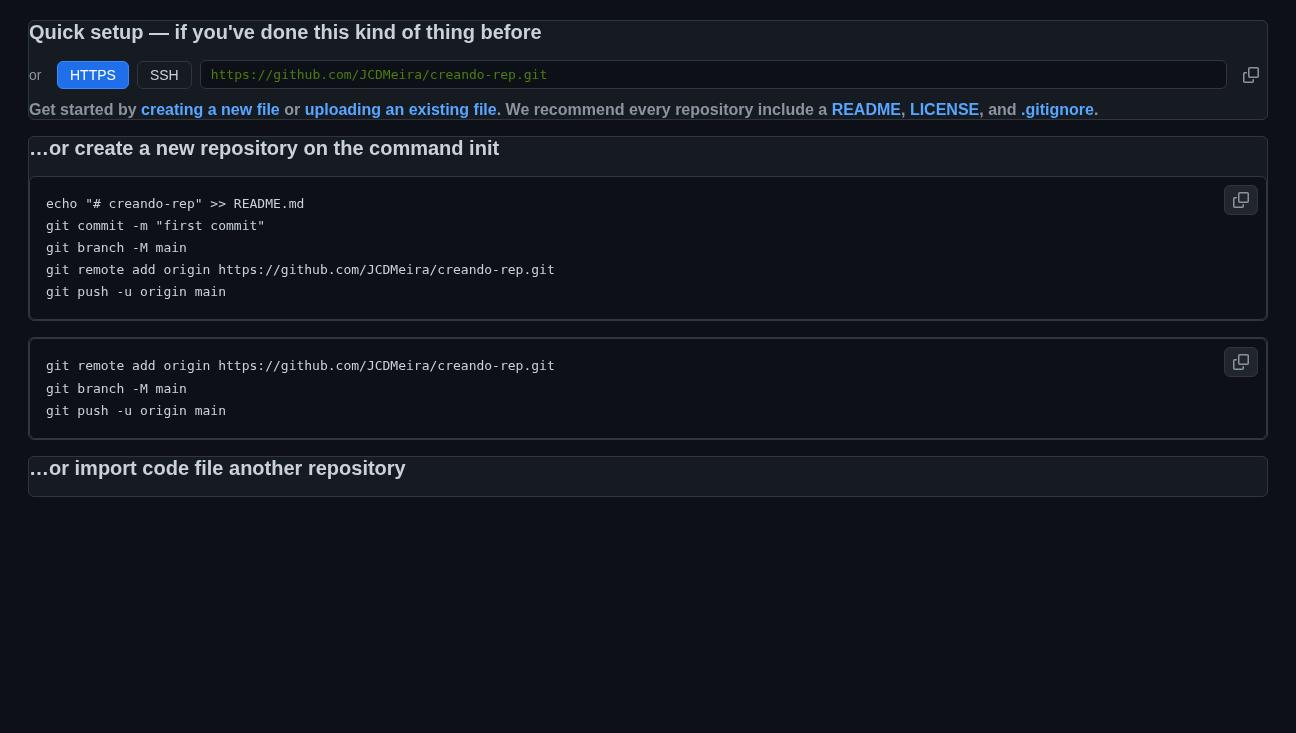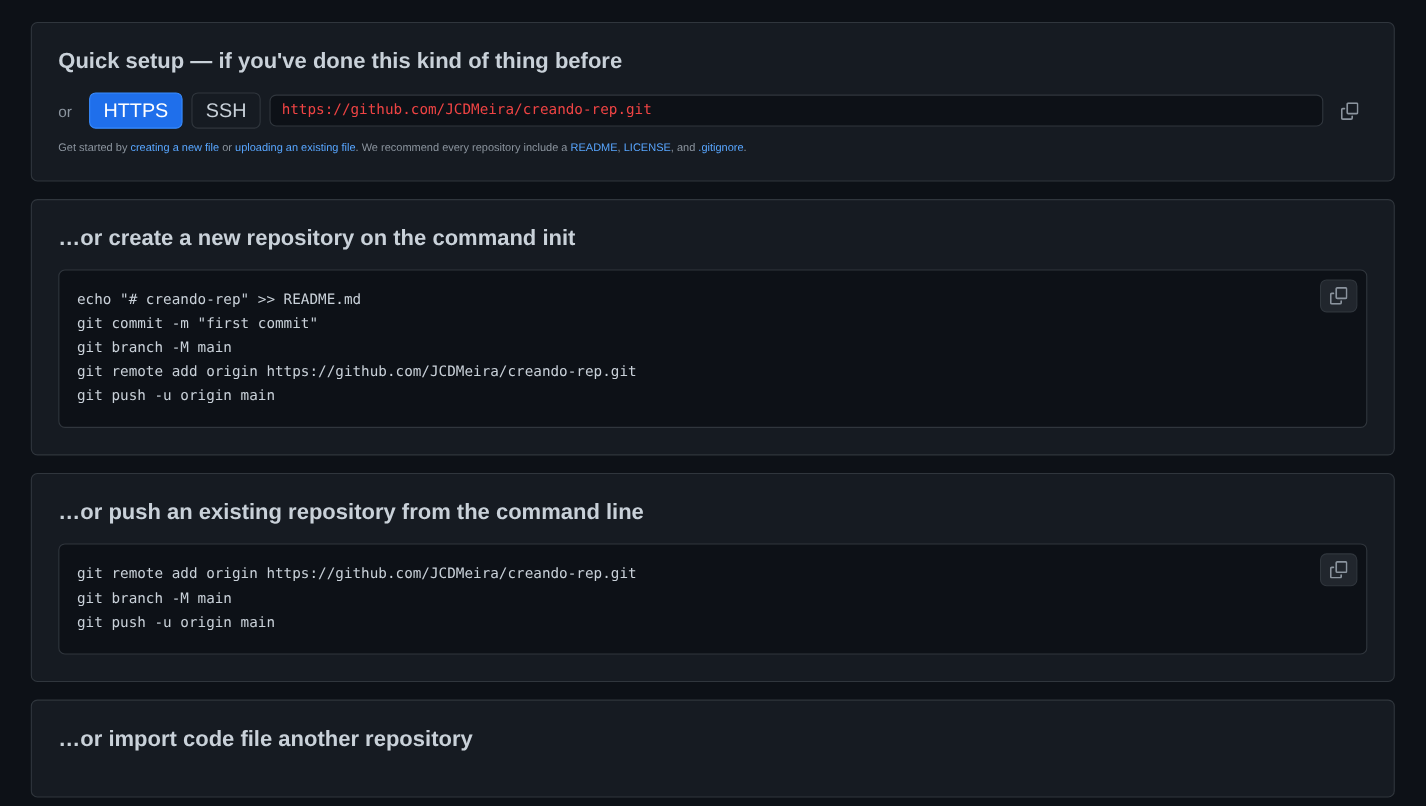--- a/index.html
+++ b/index.html
@@ -15,21 +15,20 @@
       min-height: 733px;
     }
     .main-container {
       width: 1240px;
       max-width: 100%;
     }
     .card {
       background-color: #161b22;
       border: 1px solid #30363d;
       border-radius: 6px;
-      padding: 24px;
       margin-bottom: 16px;
     }
     .card-title {
       font-size: 20px;
       font-weight: 600;
       color: #c9d1d9;
       margin-bottom: 16px;
     }
     
     .quick-setup-row {
@@ -42,63 +41,64 @@
       color: #8b949e;
       font-size: 14px;
       min-width: 20px;
     }
     .protocol-btn {
       padding: 5px 12px;
       border-radius: 6px;
       border: 1px solid #30363d;
       background-color: transparent;
       color: #c9d1d9;
-      font-size: 18px;
+      font-size: 14px;
       cursor: pointer;
     }
     .protocol-btn.active {
       background-color: #1f6feb;
       border-color: #388bfd;
       color: #ffffff;
     }
     .url-input-container {
       flex: 1;
       display: flex;
       align-items: center;
       background-color: #0d1117;
       border: 1px solid #30363d;
       border-radius: 6px;
       padding: 6px 10px;
     }
     .url-input {
       background: transparent;
       border: none;
       outline: none;
-      color: #ef4444;
+      color: #4d7c0f;
       font-size: 13px;
       font-family: ui-monospace, SFMono-Regular, "SF Mono", Consolas, monospace;
       flex: 1;
     }
     .copy-btn {
       background: none;
       border: none;
       cursor: pointer;
       padding: 4px 8px;
       color: #8b949e;
       display: flex;
       align-items: center;
       justify-content: center;
     }
     .copy-icon-svg {
       width: 16px;
       height: 16px;
     }
     .get-started-text {
-      font-size: 10px;
-      color: #8b949e;
+      font-size: 16px;
+      color: #8b949e;
+      font-weight: bold;
     }
     .get-started-text a {
       color: #58a6ff;
       text-decoration: none;
     }
     .code-block {
       background-color: #0d1117;
       border: 1px solid #30363d;
       border-radius: 6px;
       padding: 16px;
@@ -171,21 +171,20 @@
       </button>
       <div><code class="inline">echo "# creando-rep" &gt;&gt; README.md</code></div>
       <div><code class="inline">git commit -m "first commit"</code></div>
       <div><code class="inline">git branch -M main</code></div>
       <div><code class="inline">git remote add origin https://github.com/JCDMeira/creando-rep.git</code></div>
       <div><code class="inline">git push -u origin main</code></div>
     </div>
   </div>
 
   <div class="card">
-    <h2 class="card-title">…or push an existing repository from the command line</h2>
     <div class="code-block">
       <button class="copy-btn-absolute">
         <svg width="16" height="16" viewBox="0 0 16 16" fill="currentColor">
           <path d="M0 6.75C0 5.784.784 5 1.75 5h1.5a.75.75 0 010 1.5h-1.5a.25.25 0 00-.25.25v7.5c0 .138.112.25.25.25h7.5a.25.25 0 00.25-.25v-1.5a.75.75 0 011.5 0v1.5A1.75 1.75 0 019.25 16h-7.5A1.75 1.75 0 010 14.25v-7.5z"></path>
           <path d="M5 1.75C5 .784 5.784 0 6.75 0h7.5C15.216 0 16 .784 16 1.75v7.5A1.75 1.75 0 0114.25 11h-7.5A1.75 1.75 0 015 9.25v-7.5zm1.75-.25a.25.25 0 00-.25.25v7.5c0 .138.112.25.25.25h7.5a.25.25 0 00.25-.25v-7.5a.25.25 0 00-.25-.25h-7.5z"></path>
         </svg>
       </button>
       <div><code class="inline">git remote add origin https://github.com/JCDMeira/creando-rep.git</code></div>
       <div><code class="inline">git branch -M main</code></div>
       <div><code class="inline">git push -u origin main</code></div>

